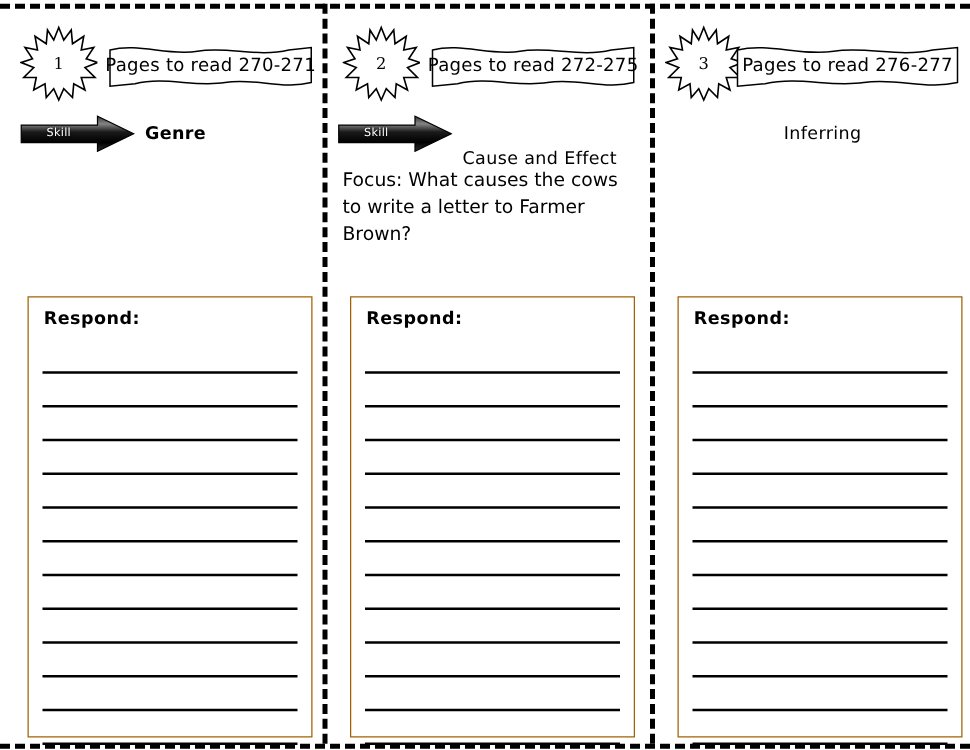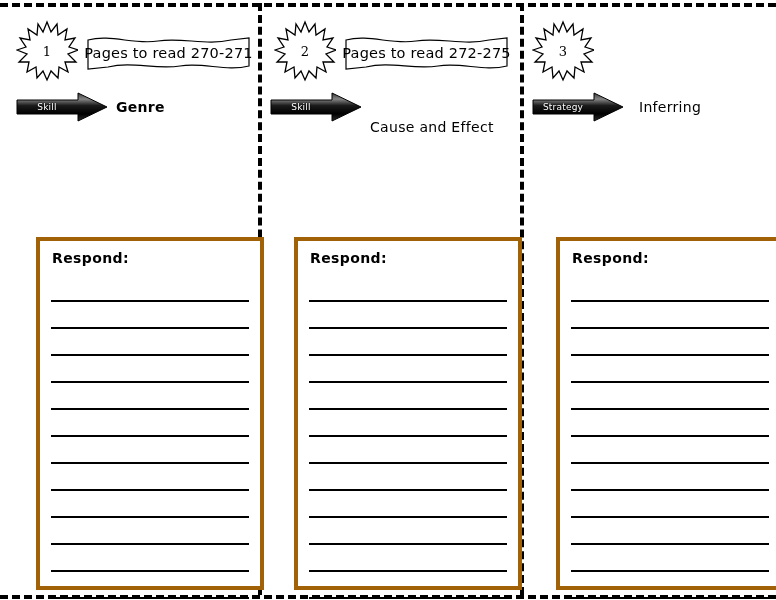--- a/index.html
+++ b/index.html
@@ -146,24 +146,24 @@
     font-family: "DejaVu Sans", sans-serif;
     font-size: 15px;
     line-height: 1.42;
     white-space: pre-line;
     color: #000;
   }
 
   
   .respond-box {
     position: absolute;
-    left: 28px;
+    left: 14px;
     width: 228px;
     background: #ffffff;
-    border: 4px solid #a16207;
+    border: 1px solid #a16207;
     box-sizing: border-box;
     padding: 9px 10px 8px 10px;
   }
   .respond-title {
     font-family: "DejaVu Sans", sans-serif;
     font-weight: bold;
     font-size: 14px;
     letter-spacing: 0.4px;
     color: #000;
     margin: 0 0 9px 2px;
@@ -272,20 +272,21 @@
             </linearGradient>
           </defs>
           <path d="M1,8 L62,8 L62,1 L91,15 L62,29 L62,22 L1,22 Z" fill="url(#ag2)" stroke="#000000" stroke-width="1"></path>
         </svg>
         <div class="arrow-label" style="left:0; width:62px;">Skill</div>
       </div>
 
       <div class="arrow-tag" style="left:104px;margin-top:20px;">Cause and Effect</div>
     </div>
 
+    <div class="focus" style="left:8px; top:124px; width:234px;">Focus: What causes the cows to write a letter to Farmer Brown?</div>
 
     <div class="respond-box" style="top:227px; height:353px;">
       <div class="respond-title">Respond:</div>
       <div class="lines">
         <div class="write-line"></div>
         <div class="write-line"></div>
         <div class="write-line"></div>
         <div class="write-line"></div>
         <div class="write-line"></div>
         <div class="write-line"></div>
@@ -303,38 +304,29 @@
 
     <div class="panel-head">
 
       <div class="burst" style="left:4px;">
         <svg width="62" height="62" viewBox="0 0 62 62">
           <polygon points="31,2 35,12 41,4 42,15 51,9 49,20 59,18 53,27 62,30 52,34 60,42 49,42 52,52 43,47 42,58 35,51 31,60 27,51 21,58 20,47 11,52 13,42 3,42 11,34 1,30 10,27 4,18 14,20 12,9 21,15 22,4 27,12" fill="#ffffff" stroke="#000000" stroke-width="1.3" stroke-linejoin="miter"></polygon>
         </svg>
         <div class="burst-num">3</div>
       </div>
 
-
-      <div class="arrow-wrap" style="left:4px; width:92px; height:30px;">
-        <svg width="92" height="30" viewBox="0 0 92 30">
-          <defs>
-            <linearGradient id="ag3" x1="0" y1="0" x2="0" y2="1">
-              <stop offset="0%" stop-color="#3a3a3a"></stop>
-              <stop offset="22%" stop-color="#848484"></stop>
-              <stop offset="45%" stop-color="#1a1a1a"></stop>
-              <stop offset="75%" stop-color="#000000"></stop>
-              <stop offset="100%" stop-color="#2e2e2e"></stop>
-            </linearGradient>
-          </defs>
-          <path d="M1,8 L62,8 L62,1 L91,15 L62,29 L62,22 L1,22 Z" fill="url(#ag3)" stroke="#000000" stroke-width="1"></path>
-        </svg>
-        <div class="arrow-label" style="left:0; width:62px;">Strategy</div>
-      </div>
-
-      <div class="arrow-tag" style="left:111px;">Inferring</div>
+      <div class="banner" style="left:60px; width:180px;">
+        <svg width="180" height="42" viewBox="0 0 180 42" preserveAspectRatio="none">
+          <path d="M2,8 C27,2 52,13 79,9 C105,5 131,14 158,8 L178,6 L178,34 C153,40 129,30 103,34 C77,38 51,29 24,35 L2,37 Z" fill="#ffffff" stroke="#000000" stroke-width="1.2"></path>
+        </svg>
+        <div class="banner-text">Pages to read 276-277</div>
+      </div>
+
+
+      <div class="arrow-tag" style="left:99px;">Inferring</div>
     </div>
 
 
     <div class="respond-box" style="top:227px; height:353px;">
       <div class="respond-title">Respond:</div>
       <div class="lines">
         <div class="write-line"></div>
         <div class="write-line"></div>
         <div class="write-line"></div>
         <div class="write-line"></div>

